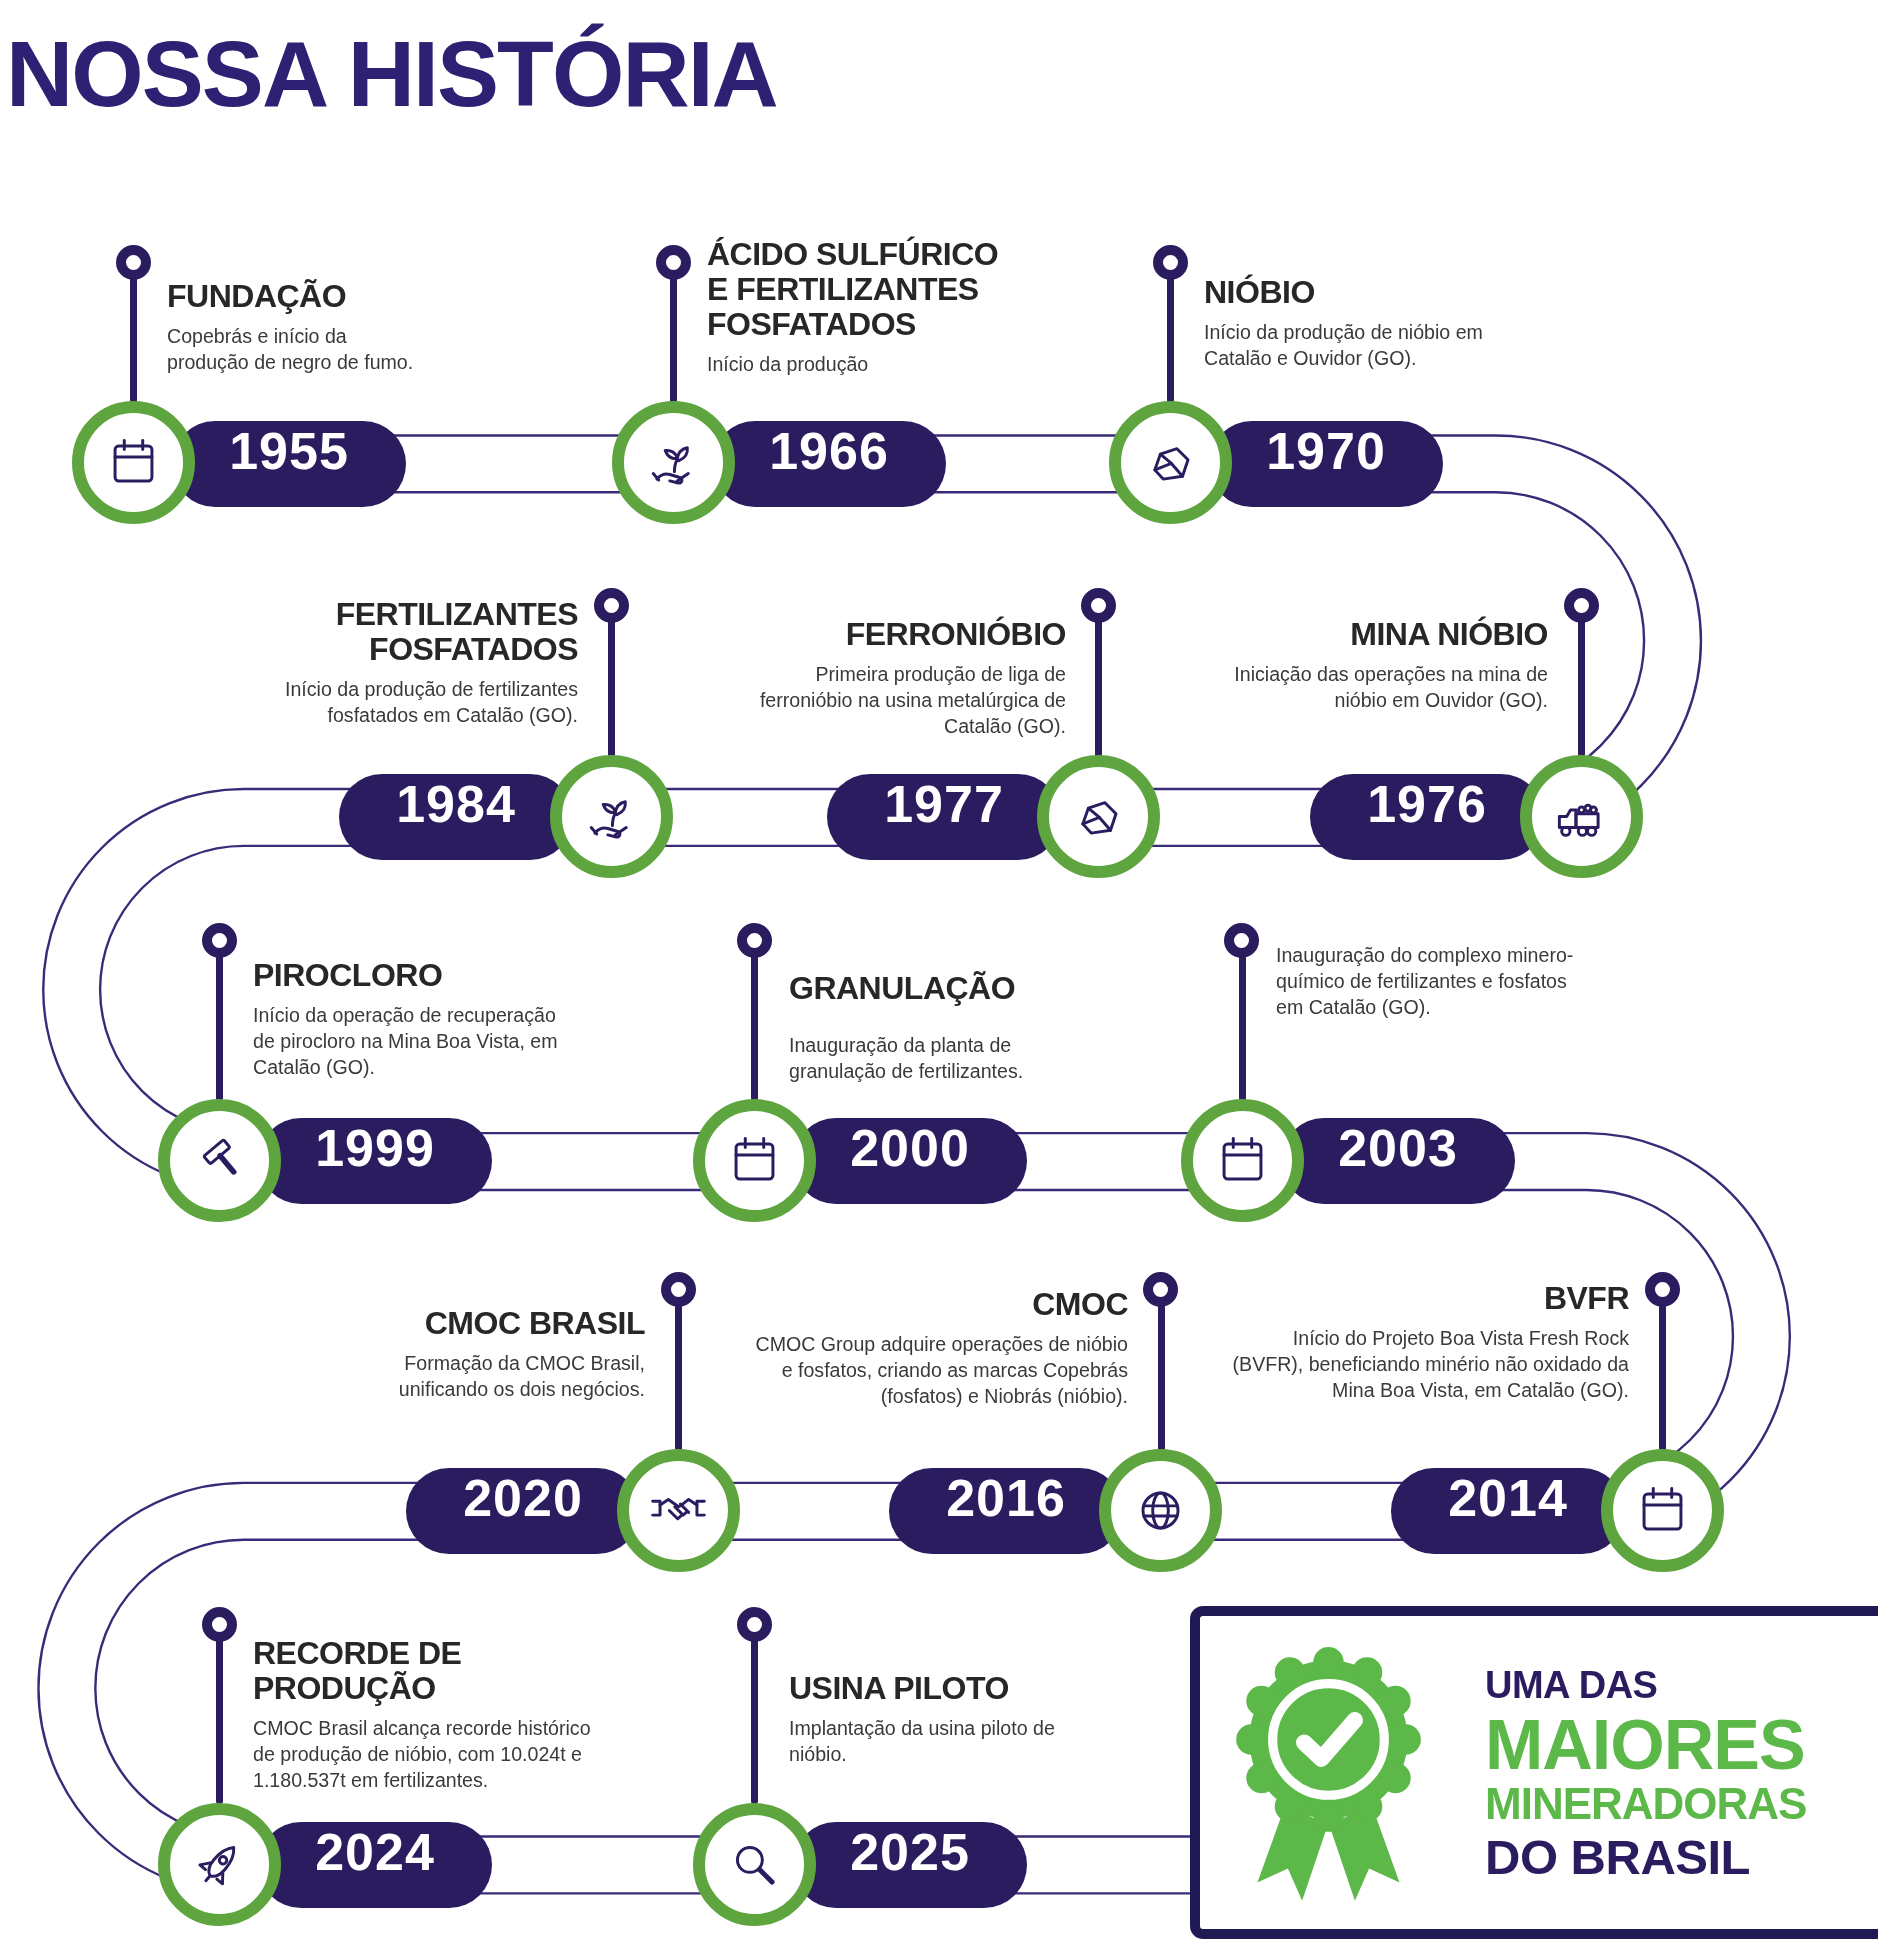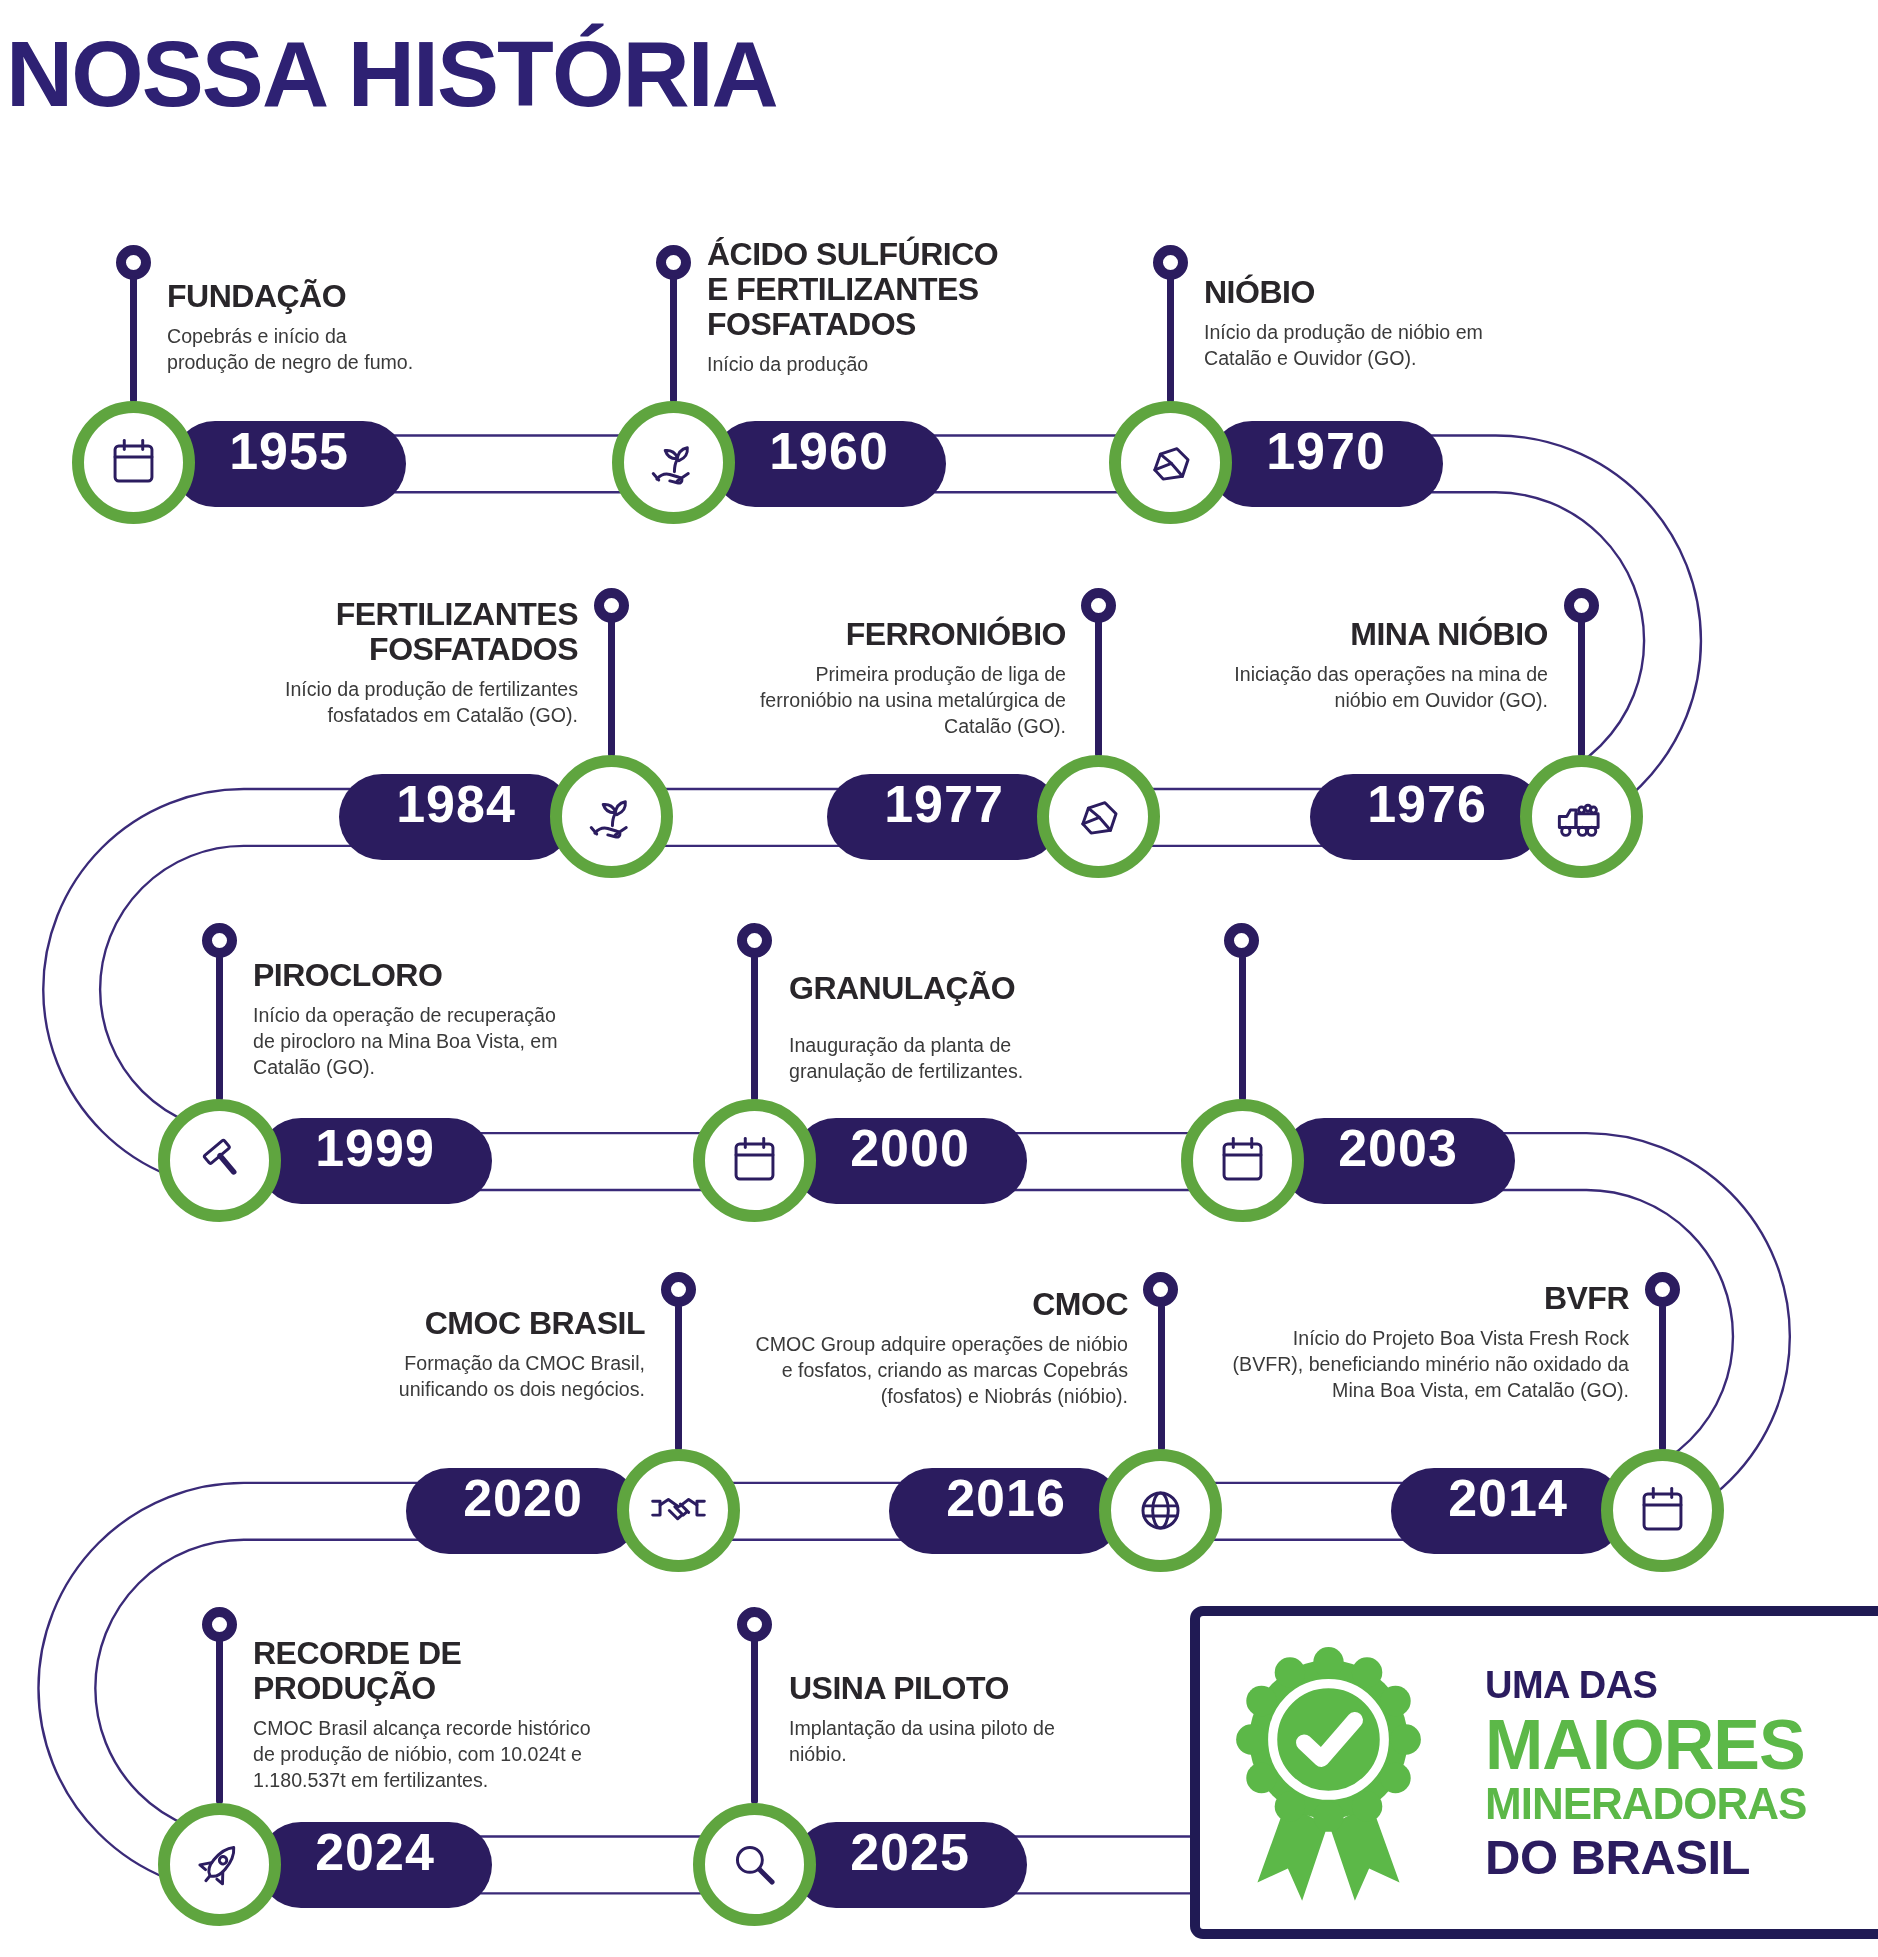--- a/index.html
+++ b/index.html
@@ -75,21 +75,21 @@
   </div>
 
   <div>
     <div class="ring" style="left:656px;top:245px"></div>
     <div class="stem" style="left:670px;top:276px;height:127px"></div>
     <div class="txt" style="left:707px;top:237px;width:315px">
       <div class="h">ÁCIDO SULFÚRICO E FERTILIZANTES FOSFATADOS</div>
       <div class="d">Início da produção</div>
     </div>
     <div class="pill" style="left:712px;top:421px">
-        <span>1960</span>
+        <span>1966</span>
       </div>
     <div class="circle" style="left:612px;top:401px">
       <svg class="icon" width="59" height="59" viewBox="0 0 64 64">
         <path d="M33 42 q0 -8 3 -13"></path>
           <path d="M35 28 q-9 0 -12 -9 q9 -1 13 7"></path>
           <path d="M36 29 q1 -11 11 -13 q1 10 -9 14"></path>
         <path d="M14 50 q6 -7 14 -5 l10 3 q4 1 3 4 q-1 3 -5 2 l-8 -2"></path>
           <path d="M10 44 l6 7"></path>
           <path d="M36 52 l12 -8"></path>
       </svg>
@@ -217,20 +217,21 @@
           <line x1="22" y1="8" x2="22" y2="18"></line>
           <line x1="42" y1="8" x2="42" y2="18"></line>
       </svg>
     </div>
   </div>
 
   <div>
     <div class="ring" style="left:1224px;top:923px"></div>
     <div class="stem" style="left:1239px;top:955px;height:146px"></div>
     <div class="txt" style="left:1276px;top:943px;width:306px">
+      <div class="d">Inauguração do complexo minero-químico de fertilizantes e fosfatos em Catalão (GO).</div>
     </div>
     <div class="pill" style="left:1281px;top:1118px">
         <span>2003</span>
       </div>
     <div class="circle" style="left:1181px;top:1099px">
       <svg class="icon" width="59" height="59" viewBox="0 0 64 64">
         <rect x="12" y="14" width="40" height="38" rx="4"></rect>
           <line x1="12" y1="26" x2="52" y2="26"></line>
           <line x1="22" y1="8" x2="22" y2="18"></line>
           <line x1="42" y1="8" x2="42" y2="18"></line>

